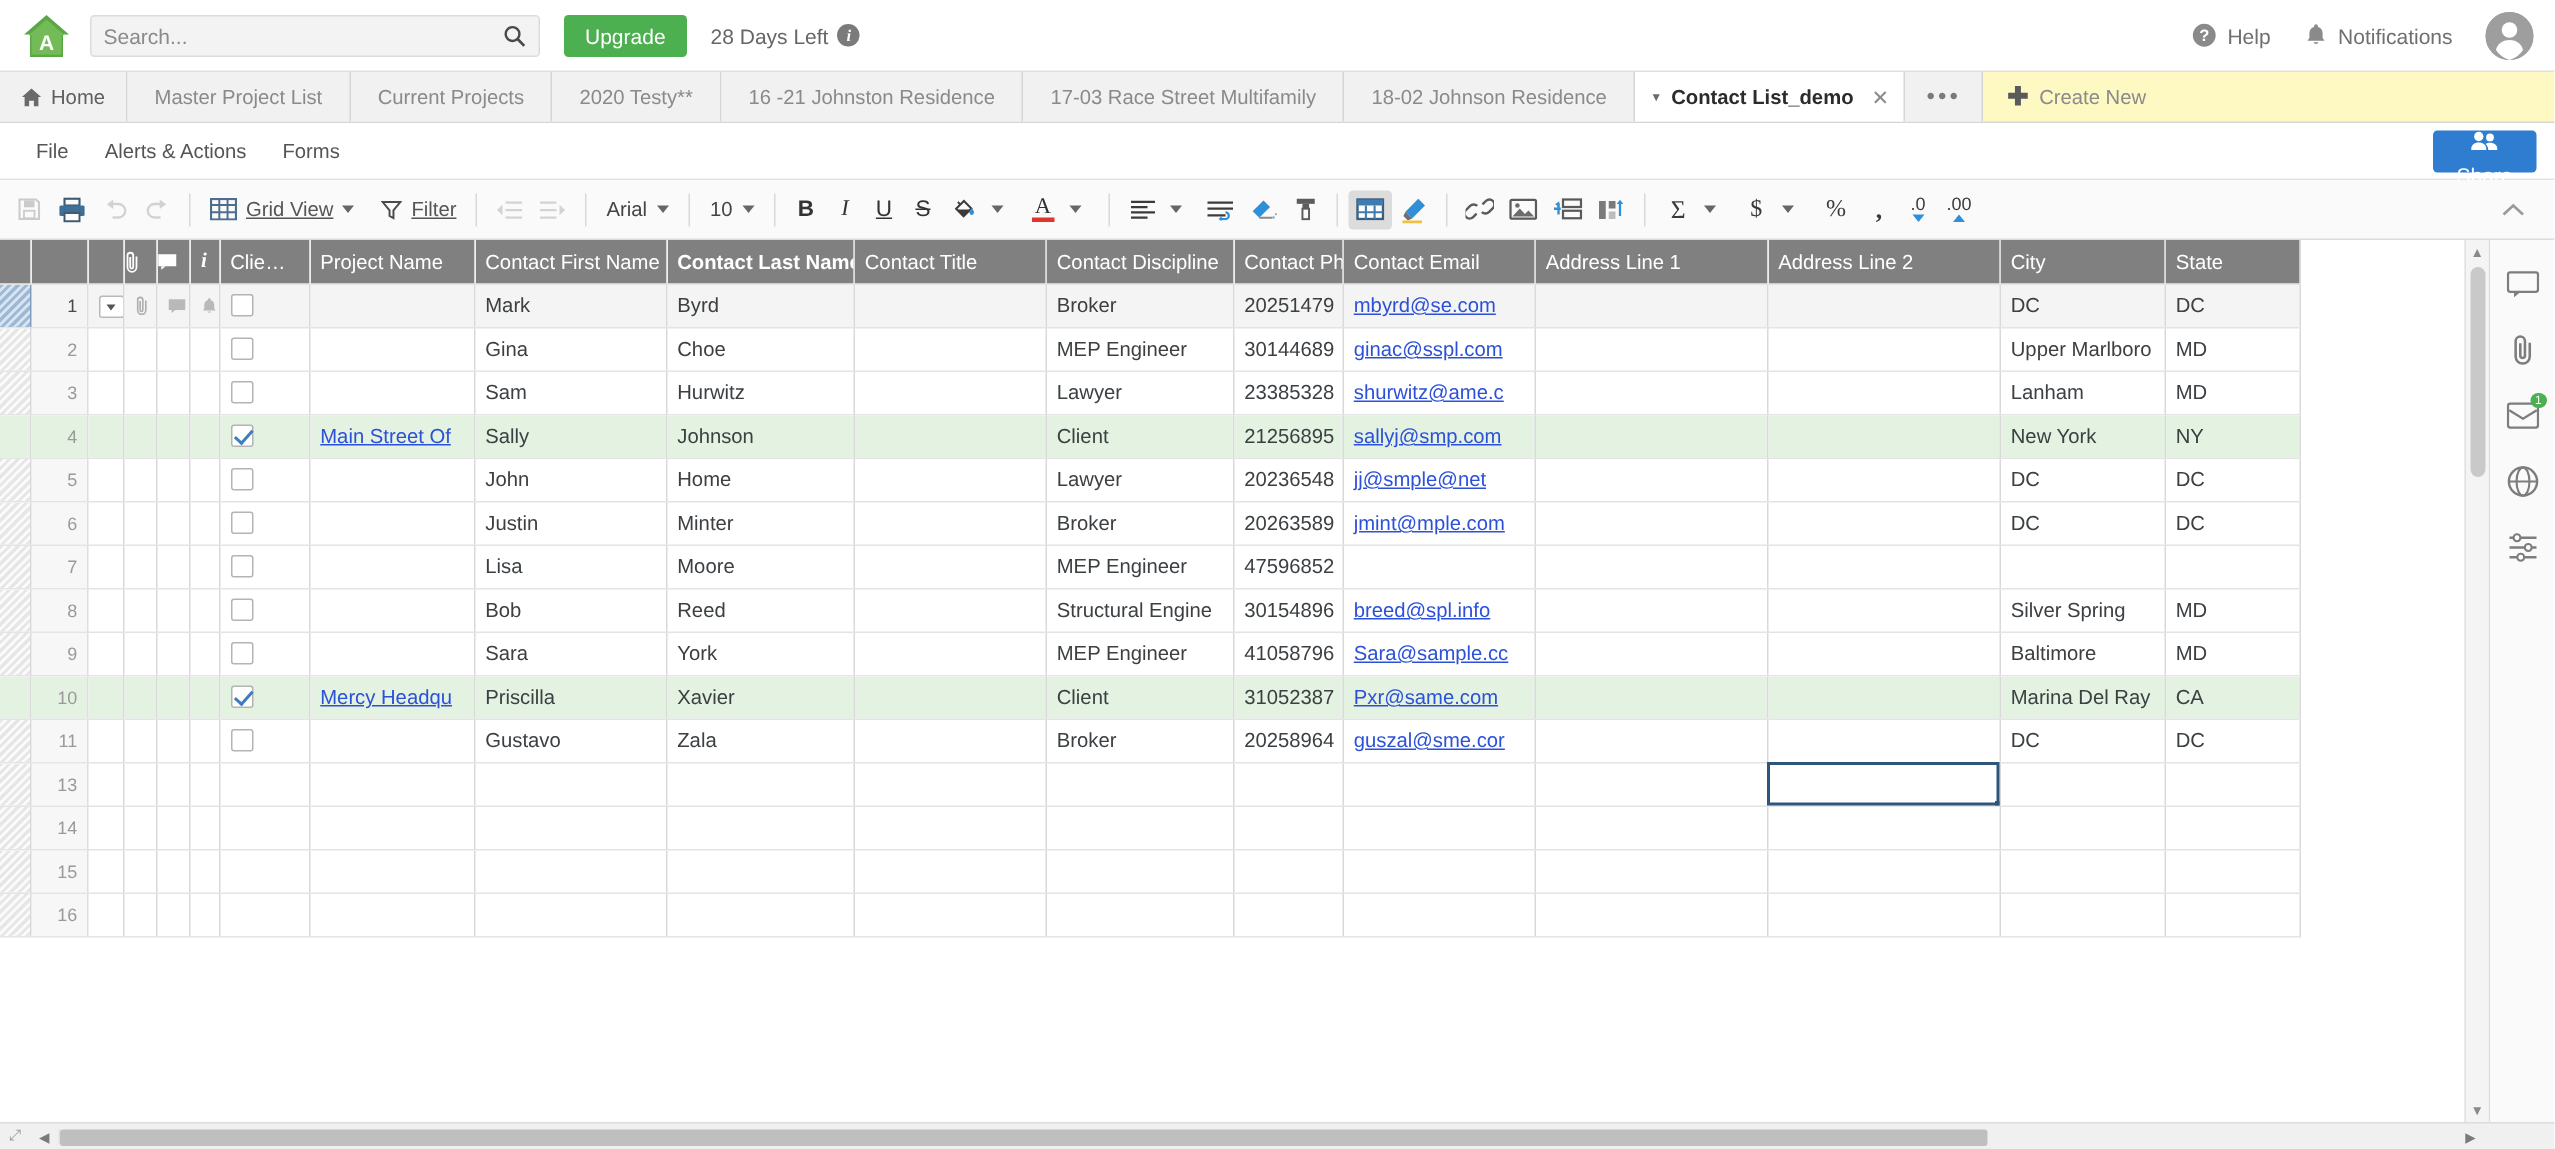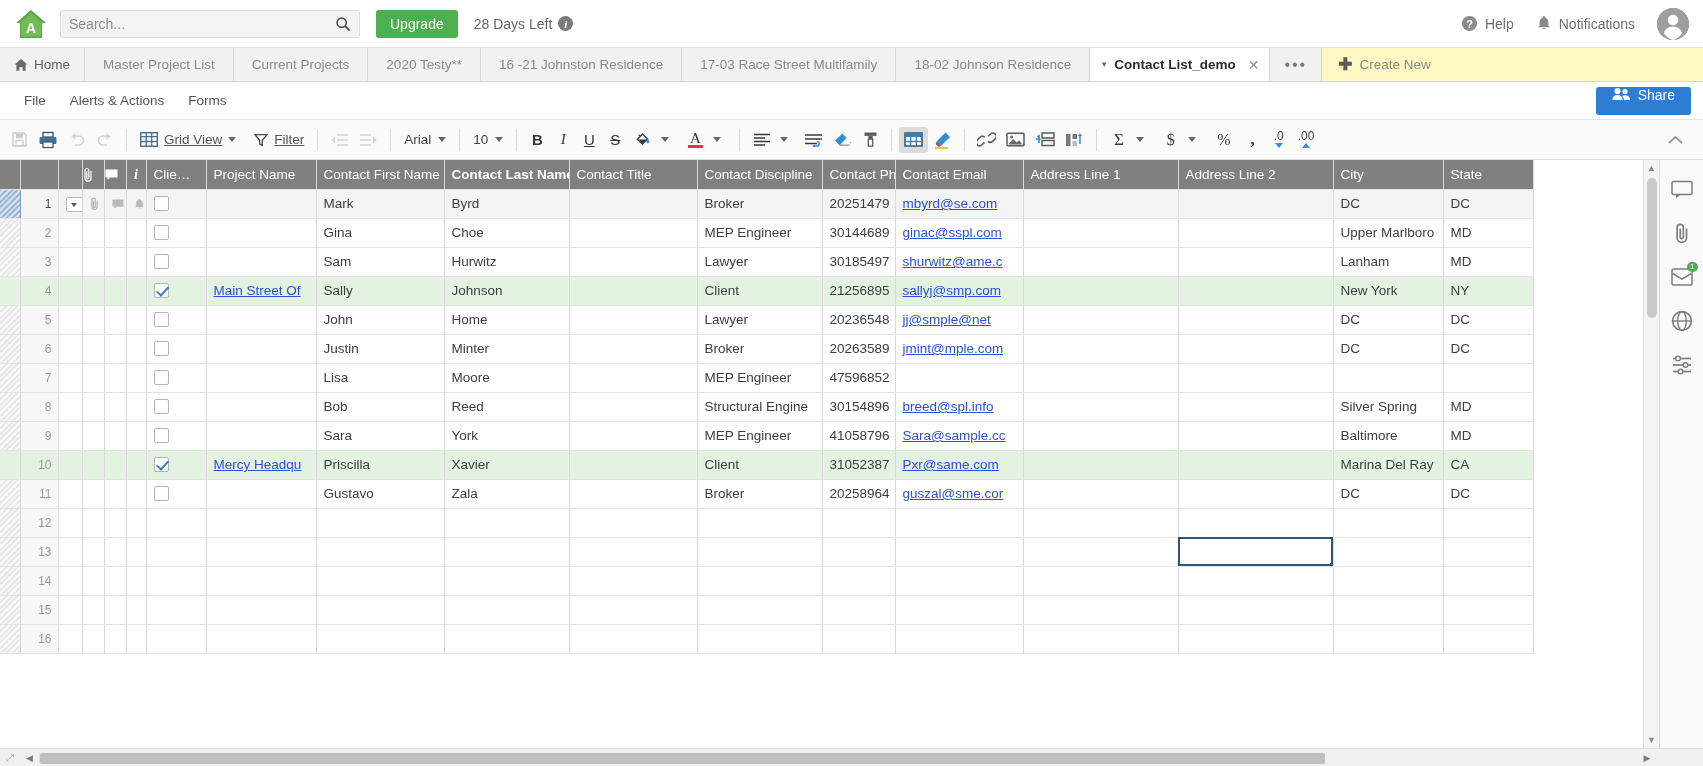--- a/index.html
+++ b/index.html
@@ -72,22 +72,23 @@
 
   
   .menubar {
     height:38px; flex:0 0 38px; display:flex; align-items:center;
     background:#fff; padding:0 12px; border-bottom:1px solid #e3e3e3;
   }
   .menu-item { padding:0 12px; font-size:13.5px; color:#555; cursor:pointer; }
   .share-btn {
     margin-left:auto; background:#2e7dd1; color:#fff; border:none;
     height:28px; border-radius:3px; padding:0 16px; display:flex;
-    align-items:flex-start; gap:8px; font-size:14px; cursor:pointer;
+    align-items:center; gap:8px; font-size:14px; cursor:pointer;
     font-family:"Liberation Sans", sans-serif;
+    flex-direction:column;
   }
 
   
   .toolbar {
     height:40px; flex:0 0 40px; display:flex; align-items:center;
     background:#fafafa; border-bottom:1px solid #dcdcdc; padding:0 6px; gap:0;
   }
   .tb { height:26px; min-width:26px; display:flex; align-items:center; justify-content:center;
         padding:0 5px; cursor:pointer; color:#5a5a5a; border-radius:3px; }
   .tb.disabled { opacity:0.35; cursor:default; }
@@ -662,21 +663,21 @@
               <td class="cell-center gut"></td>
               <td class="cell-center gut"></td>
               <td class="cell-center gut"></td>
               <td class="cell-center gut"></td>
               <td class="cell-center"><span class="chk"></span></td>
               <td></td>
               <td>Sam</td>
               <td>Hurwitz</td>
               <td></td>
               <td>Lawyer</td>
-              <td>30185497</td>
+              <td>23385328</td>
               <td><span class="link">shurwitz@ame.c</span></td>
               <td></td>
               <td></td>
               <td>Lanham</td>
               <td>MD</td>
             </tr>
             <tr class="selected">
               <td class="hatch"></td>
               <td class="rownum">4</td>
               <td class="cell-center gut"></td>
@@ -828,40 +829,20 @@
               <td>Gustavo</td>
               <td>Zala</td>
               <td></td>
               <td>Broker</td>
               <td>20258964</td>
               <td><span class="link">guszal@sme.cor</span></td>
               <td></td>
               <td></td>
               <td>DC</td>
               <td>DC</td>
-            </tr>
-            <tr class="">
-              <td class="hatch"></td>
-              <td class="rownum">12</td>
-              <td class="cell-center gut"></td>
-              <td class="cell-center gut"></td>
-              <td class="cell-center gut"></td>
-              <td class="cell-center gut"></td>
-              <td class="cell-center"></td>
-              <td></td>
-              <td></td>
-              <td></td>
-              <td></td>
-              <td></td>
-              <td></td>
-              <td></td>
-              <td></td>
-              <td></td>
-              <td></td>
-              <td></td>
             </tr>
             <tr class="">
               <td class="hatch"></td>
               <td class="rownum">13</td>
               <td class="cell-center gut"></td>
               <td class="cell-center gut"></td>
               <td class="cell-center gut"></td>
               <td class="cell-center gut"></td>
               <td class="cell-center"></td>
               <td></td>

